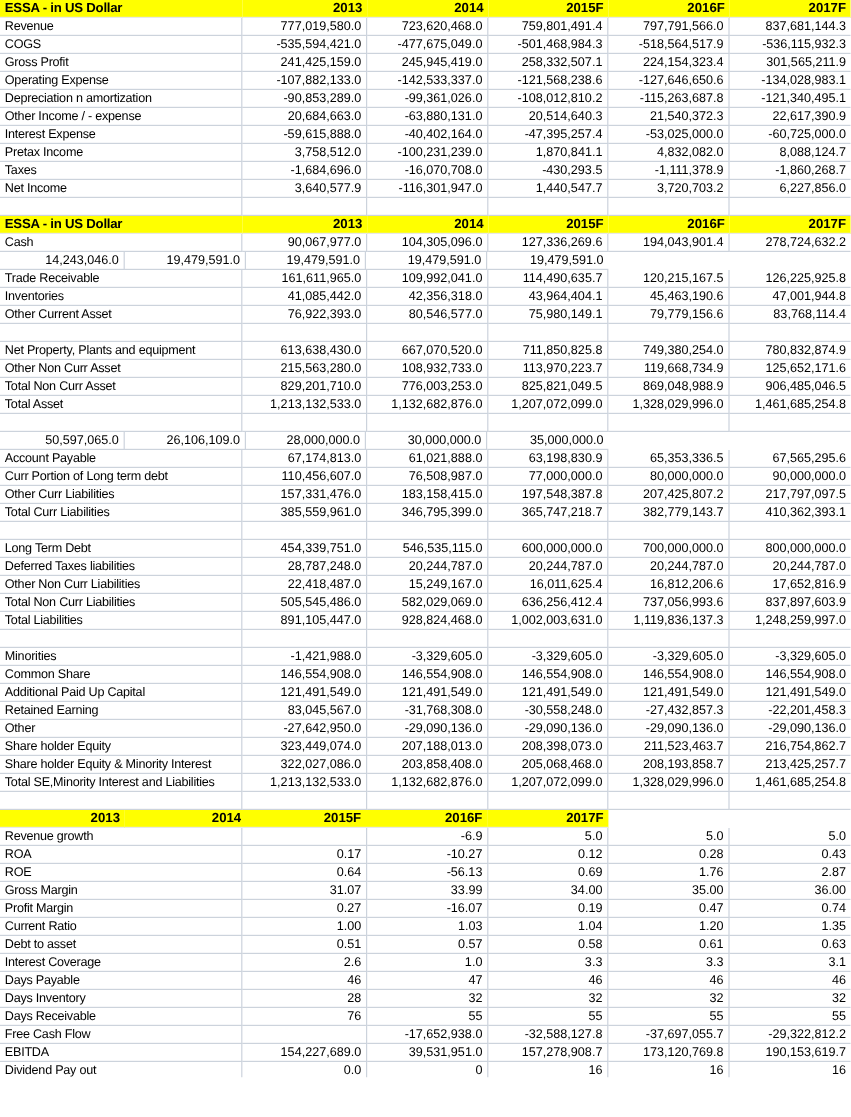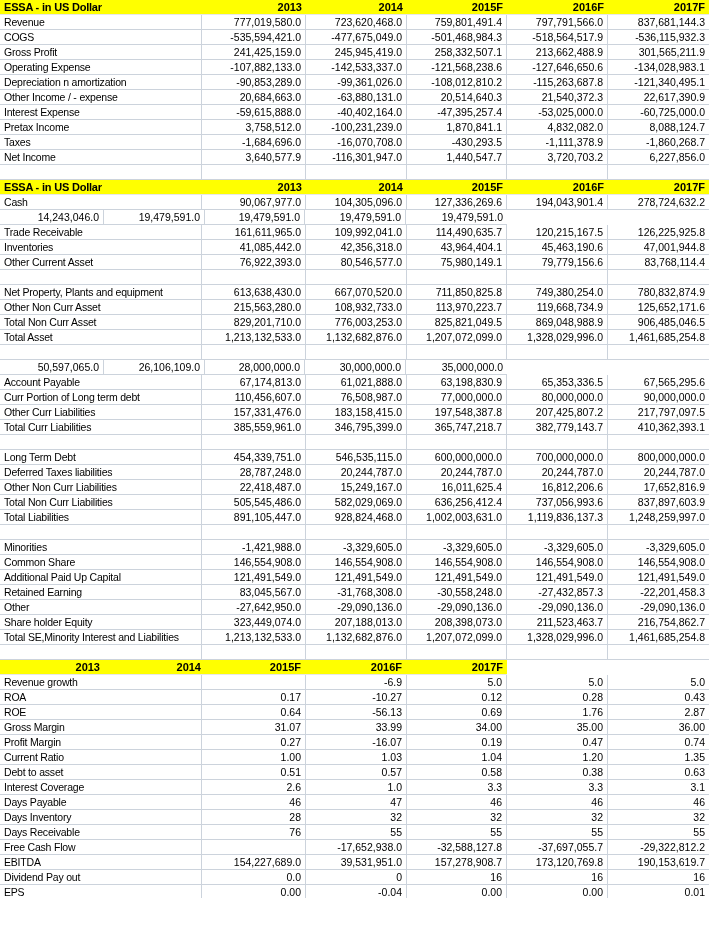--- a/index.html
+++ b/index.html
@@ -49,21 +49,21 @@
       <div class="cell val v1">-477,675,049.0</div>
       <div class="cell val v2">-501,468,984.3</div>
       <div class="cell val v3">-518,564,517.9</div>
       <div class="cell val v4">-536,115,932.3</div>
     </div>
     <div class="row">
       <div class="cell lbl">Gross Profit</div>
       <div class="cell val v0">241,425,159.0</div>
       <div class="cell val v1">245,945,419.0</div>
       <div class="cell val v2">258,332,507.1</div>
-      <div class="cell val v3">213,662,488.9</div>
+      <div class="cell val v3">224,154,323.4</div>
       <div class="cell val v4">301,565,211.9</div>
     </div>
     <div class="row">
       <div class="cell lbl">Operating Expense</div>
       <div class="cell val v0">-107,882,133.0</div>
       <div class="cell val v1">-142,533,337.0</div>
       <div class="cell val v2">-121,568,238.6</div>
       <div class="cell val v3">-127,646,650.6</div>
       <div class="cell val v4">-134,028,983.1</div>
     </div>
@@ -355,20 +355,28 @@
     </div>
     <div class="row">
       <div class="cell lbl">Share holder Equity</div>
       <div class="cell val v0">323,449,074.0</div>
       <div class="cell val v1">207,188,013.0</div>
       <div class="cell val v2">208,398,073.0</div>
       <div class="cell val v3">211,523,463.7</div>
       <div class="cell val v4">216,754,862.7</div>
     </div>
     <div class="row">
+      <div class="cell lbl">Share holder Equity &amp; Minority Interest</div>
+      <div class="cell val v0">322,027,086.0</div>
+      <div class="cell val v1">203,858,408.0</div>
+      <div class="cell val v2">205,068,468.0</div>
+      <div class="cell val v3">208,193,858.7</div>
+      <div class="cell val v4">213,425,257.7</div>
+    </div>
+    <div class="row">
       <div class="cell lbl">Total SE,Minority Interest and Liabilities</div>
       <div class="cell val v0">1,213,132,533.0</div>
       <div class="cell val v1">1,132,682,876.0</div>
       <div class="cell val v2">1,207,072,099.0</div>
       <div class="cell val v3">1,328,029,996.0</div>
       <div class="cell val v4">1,461,685,254.8</div>
     </div>
     <div class="row">
       <div class="cell lbl"></div>
       <div class="cell val v0"></div>
@@ -430,21 +438,21 @@
       <div class="cell val v1">1.03</div>
       <div class="cell val v2">1.04</div>
       <div class="cell val v3">1.20</div>
       <div class="cell val v4">1.35</div>
     </div>
     <div class="row">
       <div class="cell lbl">Debt to asset</div>
       <div class="cell val v0">0.51</div>
       <div class="cell val v1">0.57</div>
       <div class="cell val v2">0.58</div>
-      <div class="cell val v3">0.38</div>
+      <div class="cell val v3">0.61</div>
       <div class="cell val v4">0.63</div>
     </div>
     <div class="row">
       <div class="cell lbl">Interest Coverage</div>
       <div class="cell val v0">2.6</div>
       <div class="cell val v1">1.0</div>
       <div class="cell val v2">3.3</div>
       <div class="cell val v3">3.3</div>
       <div class="cell val v4">3.1</div>
     </div>

